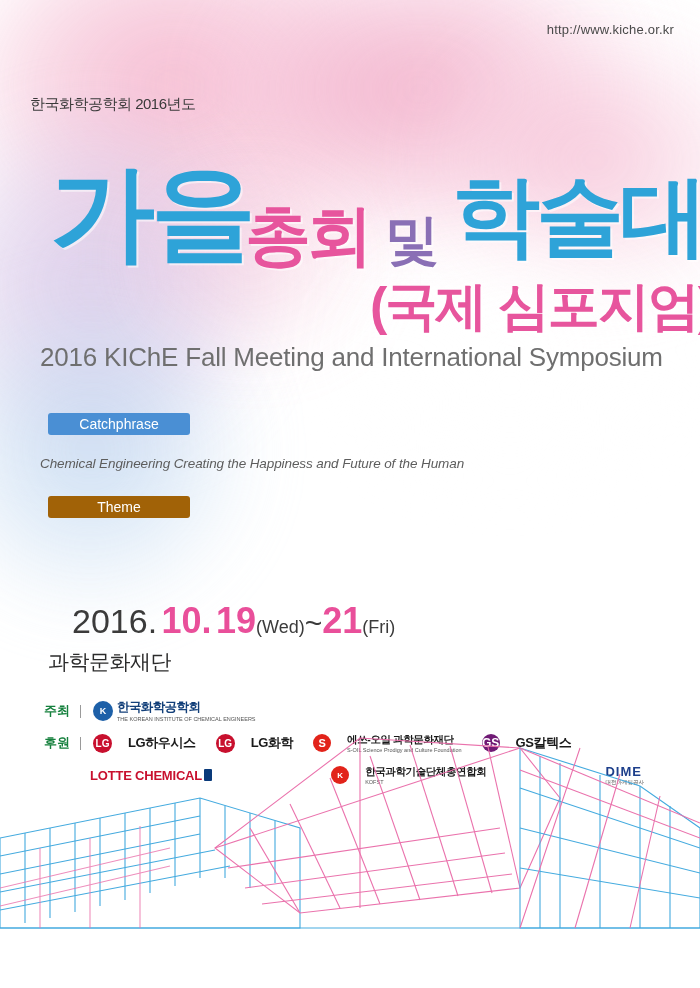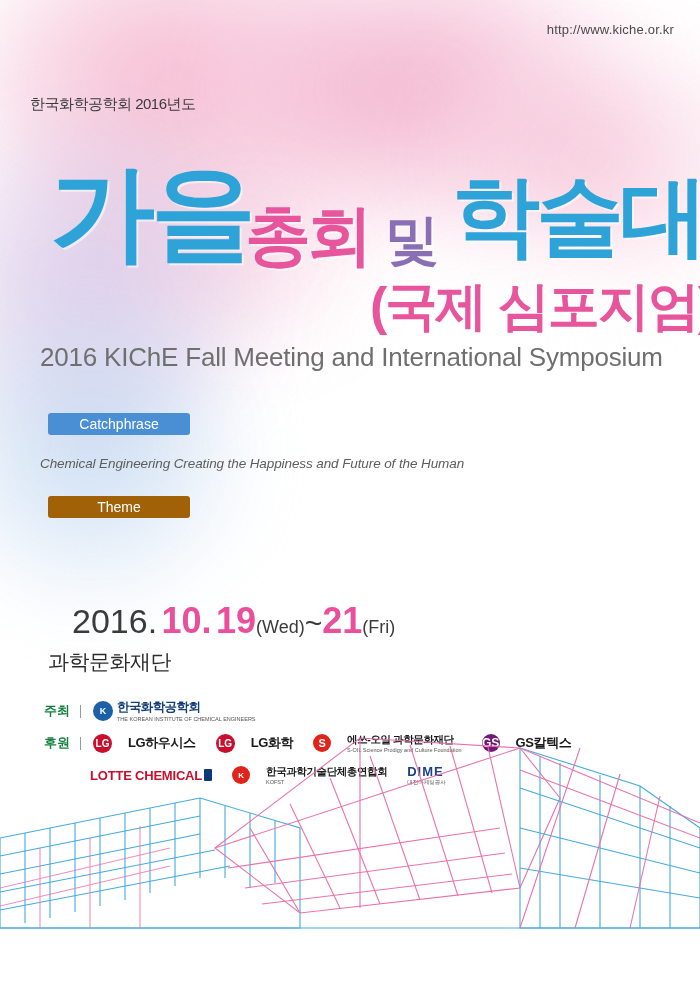--- a/index.html
+++ b/index.html
@@ -333,20 +333,21 @@
     border-radius: 1px;
   }
   .logo-dime {
     font-size: 13px;
     font-weight: bold;
     color: #1d3f8b;
     letter-spacing: 1px;
   }
   .spon-row2 {
     padding-left: 46px;
+    justify-content: space-between;
   }
 
   
   .building {
     position: absolute;
     left: 0;
     bottom: 0;
     width: 700px;
     height: 310px;
   }

